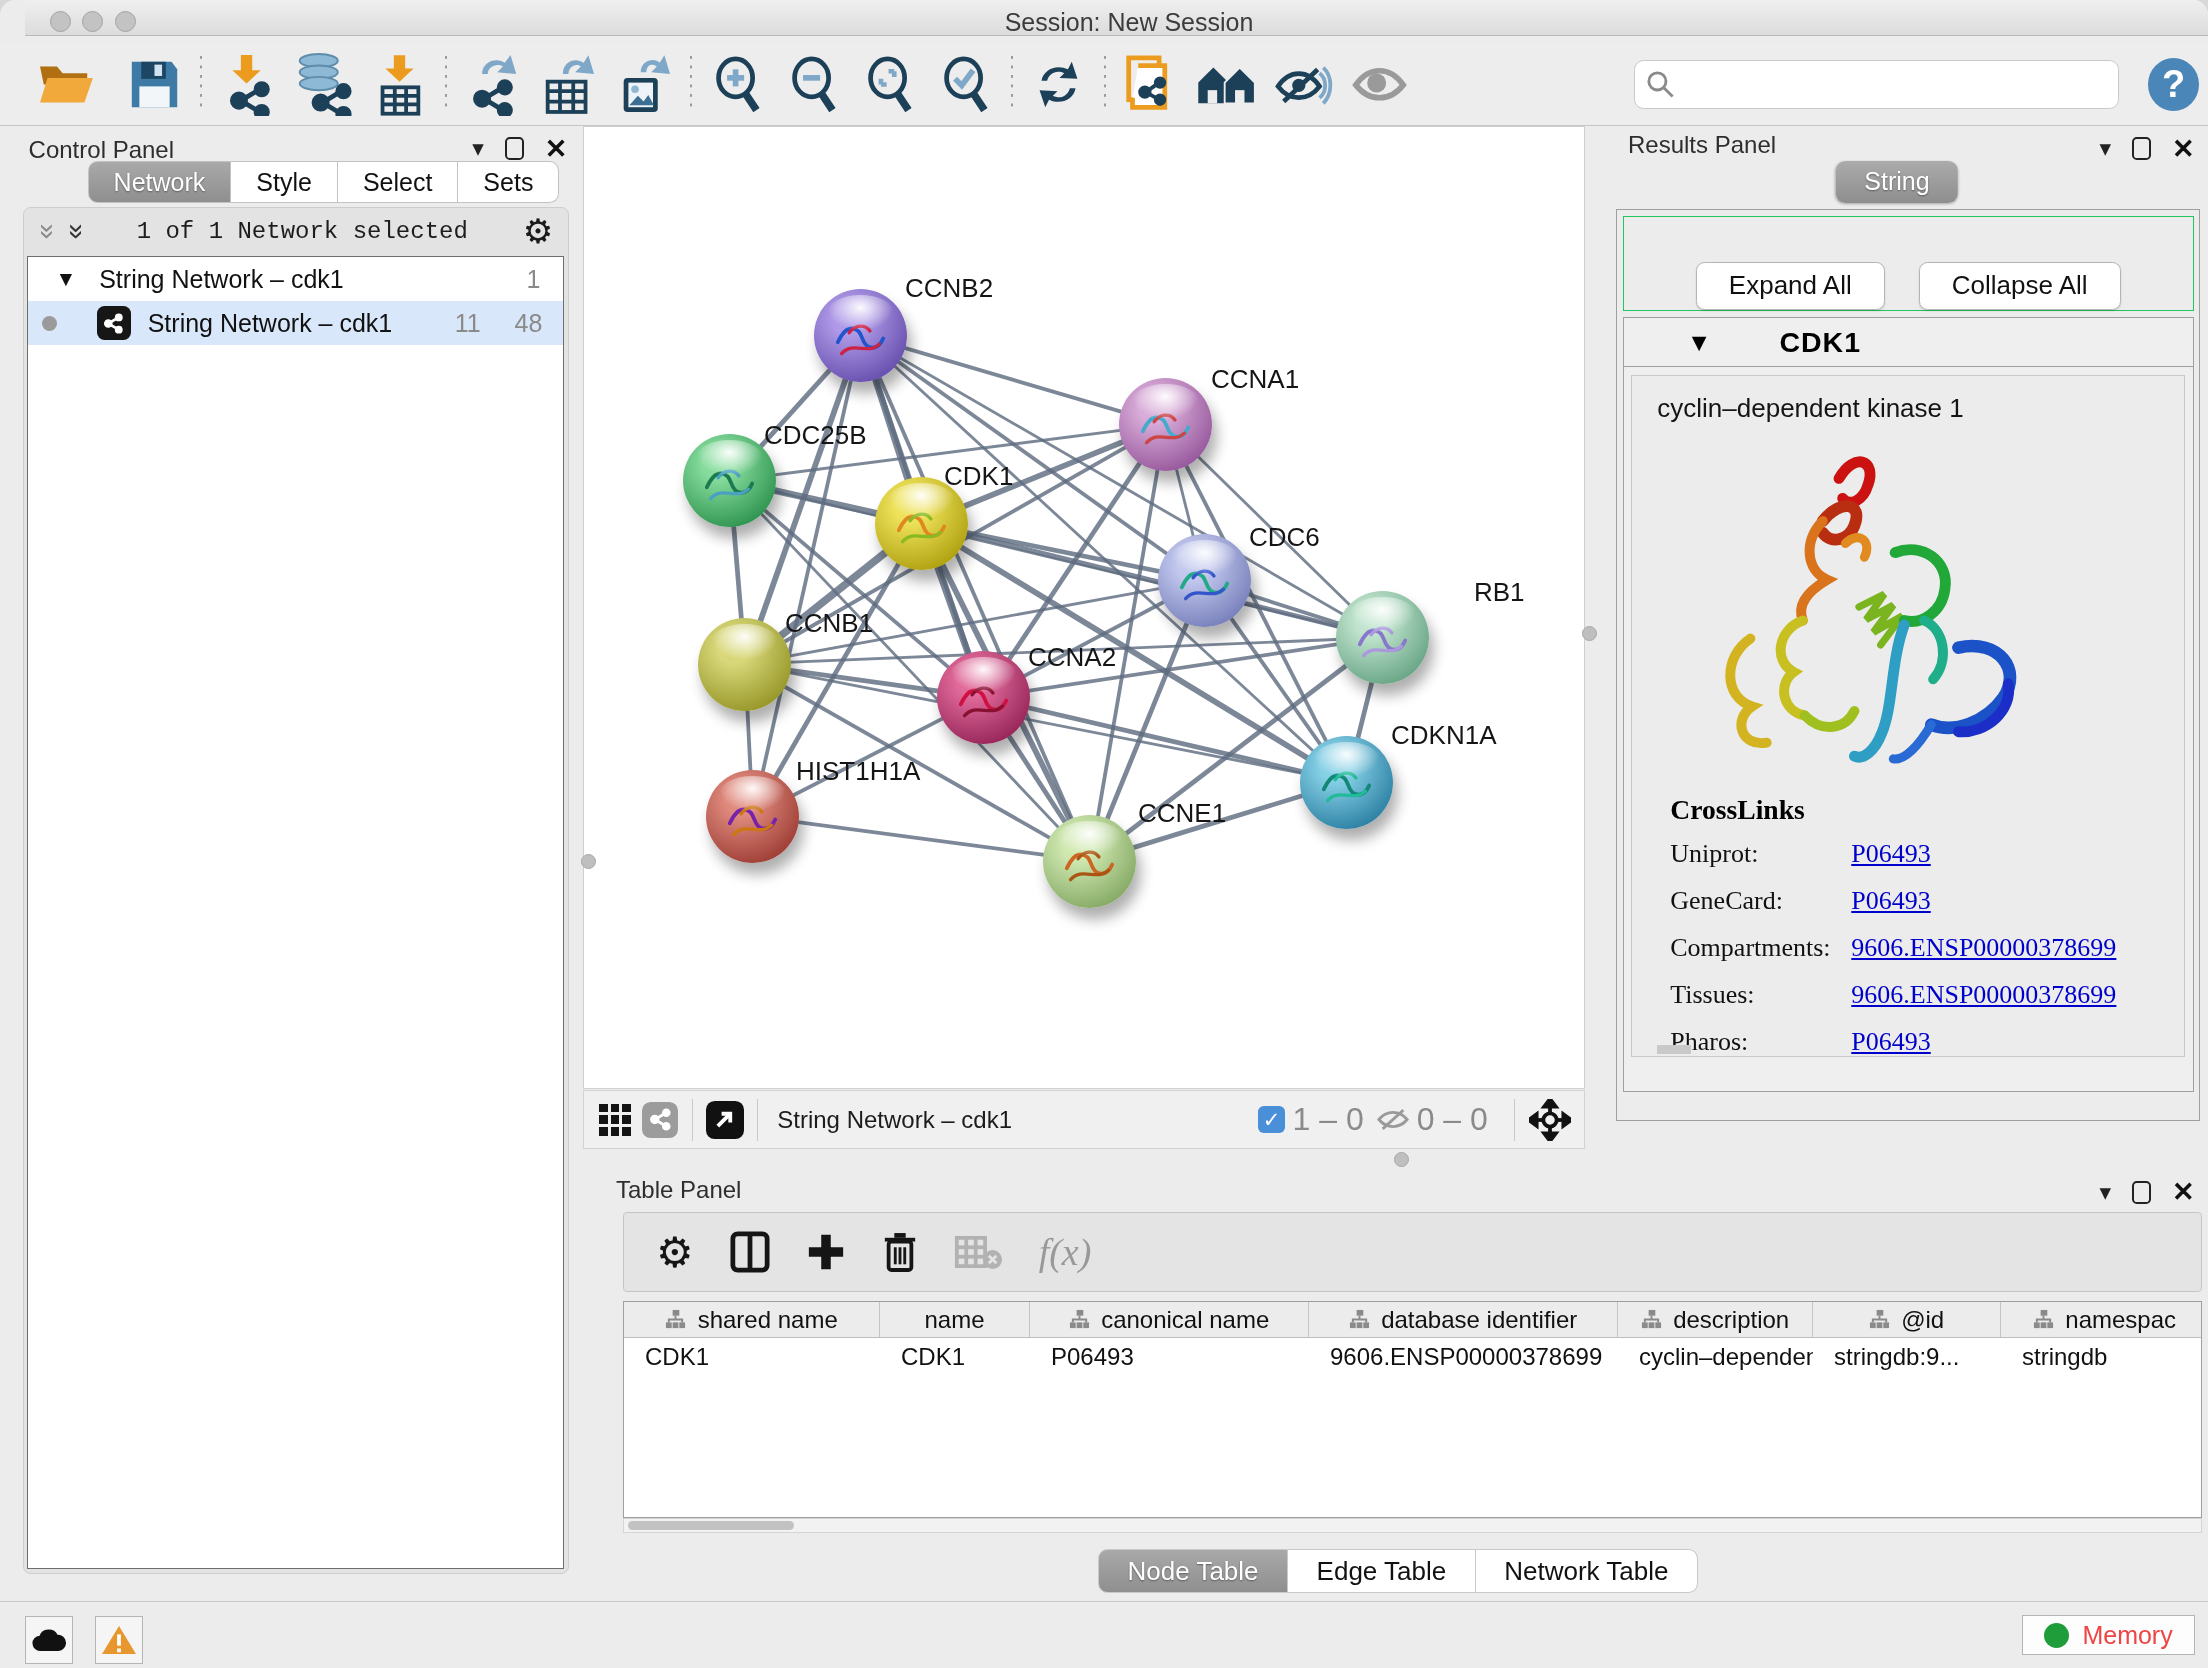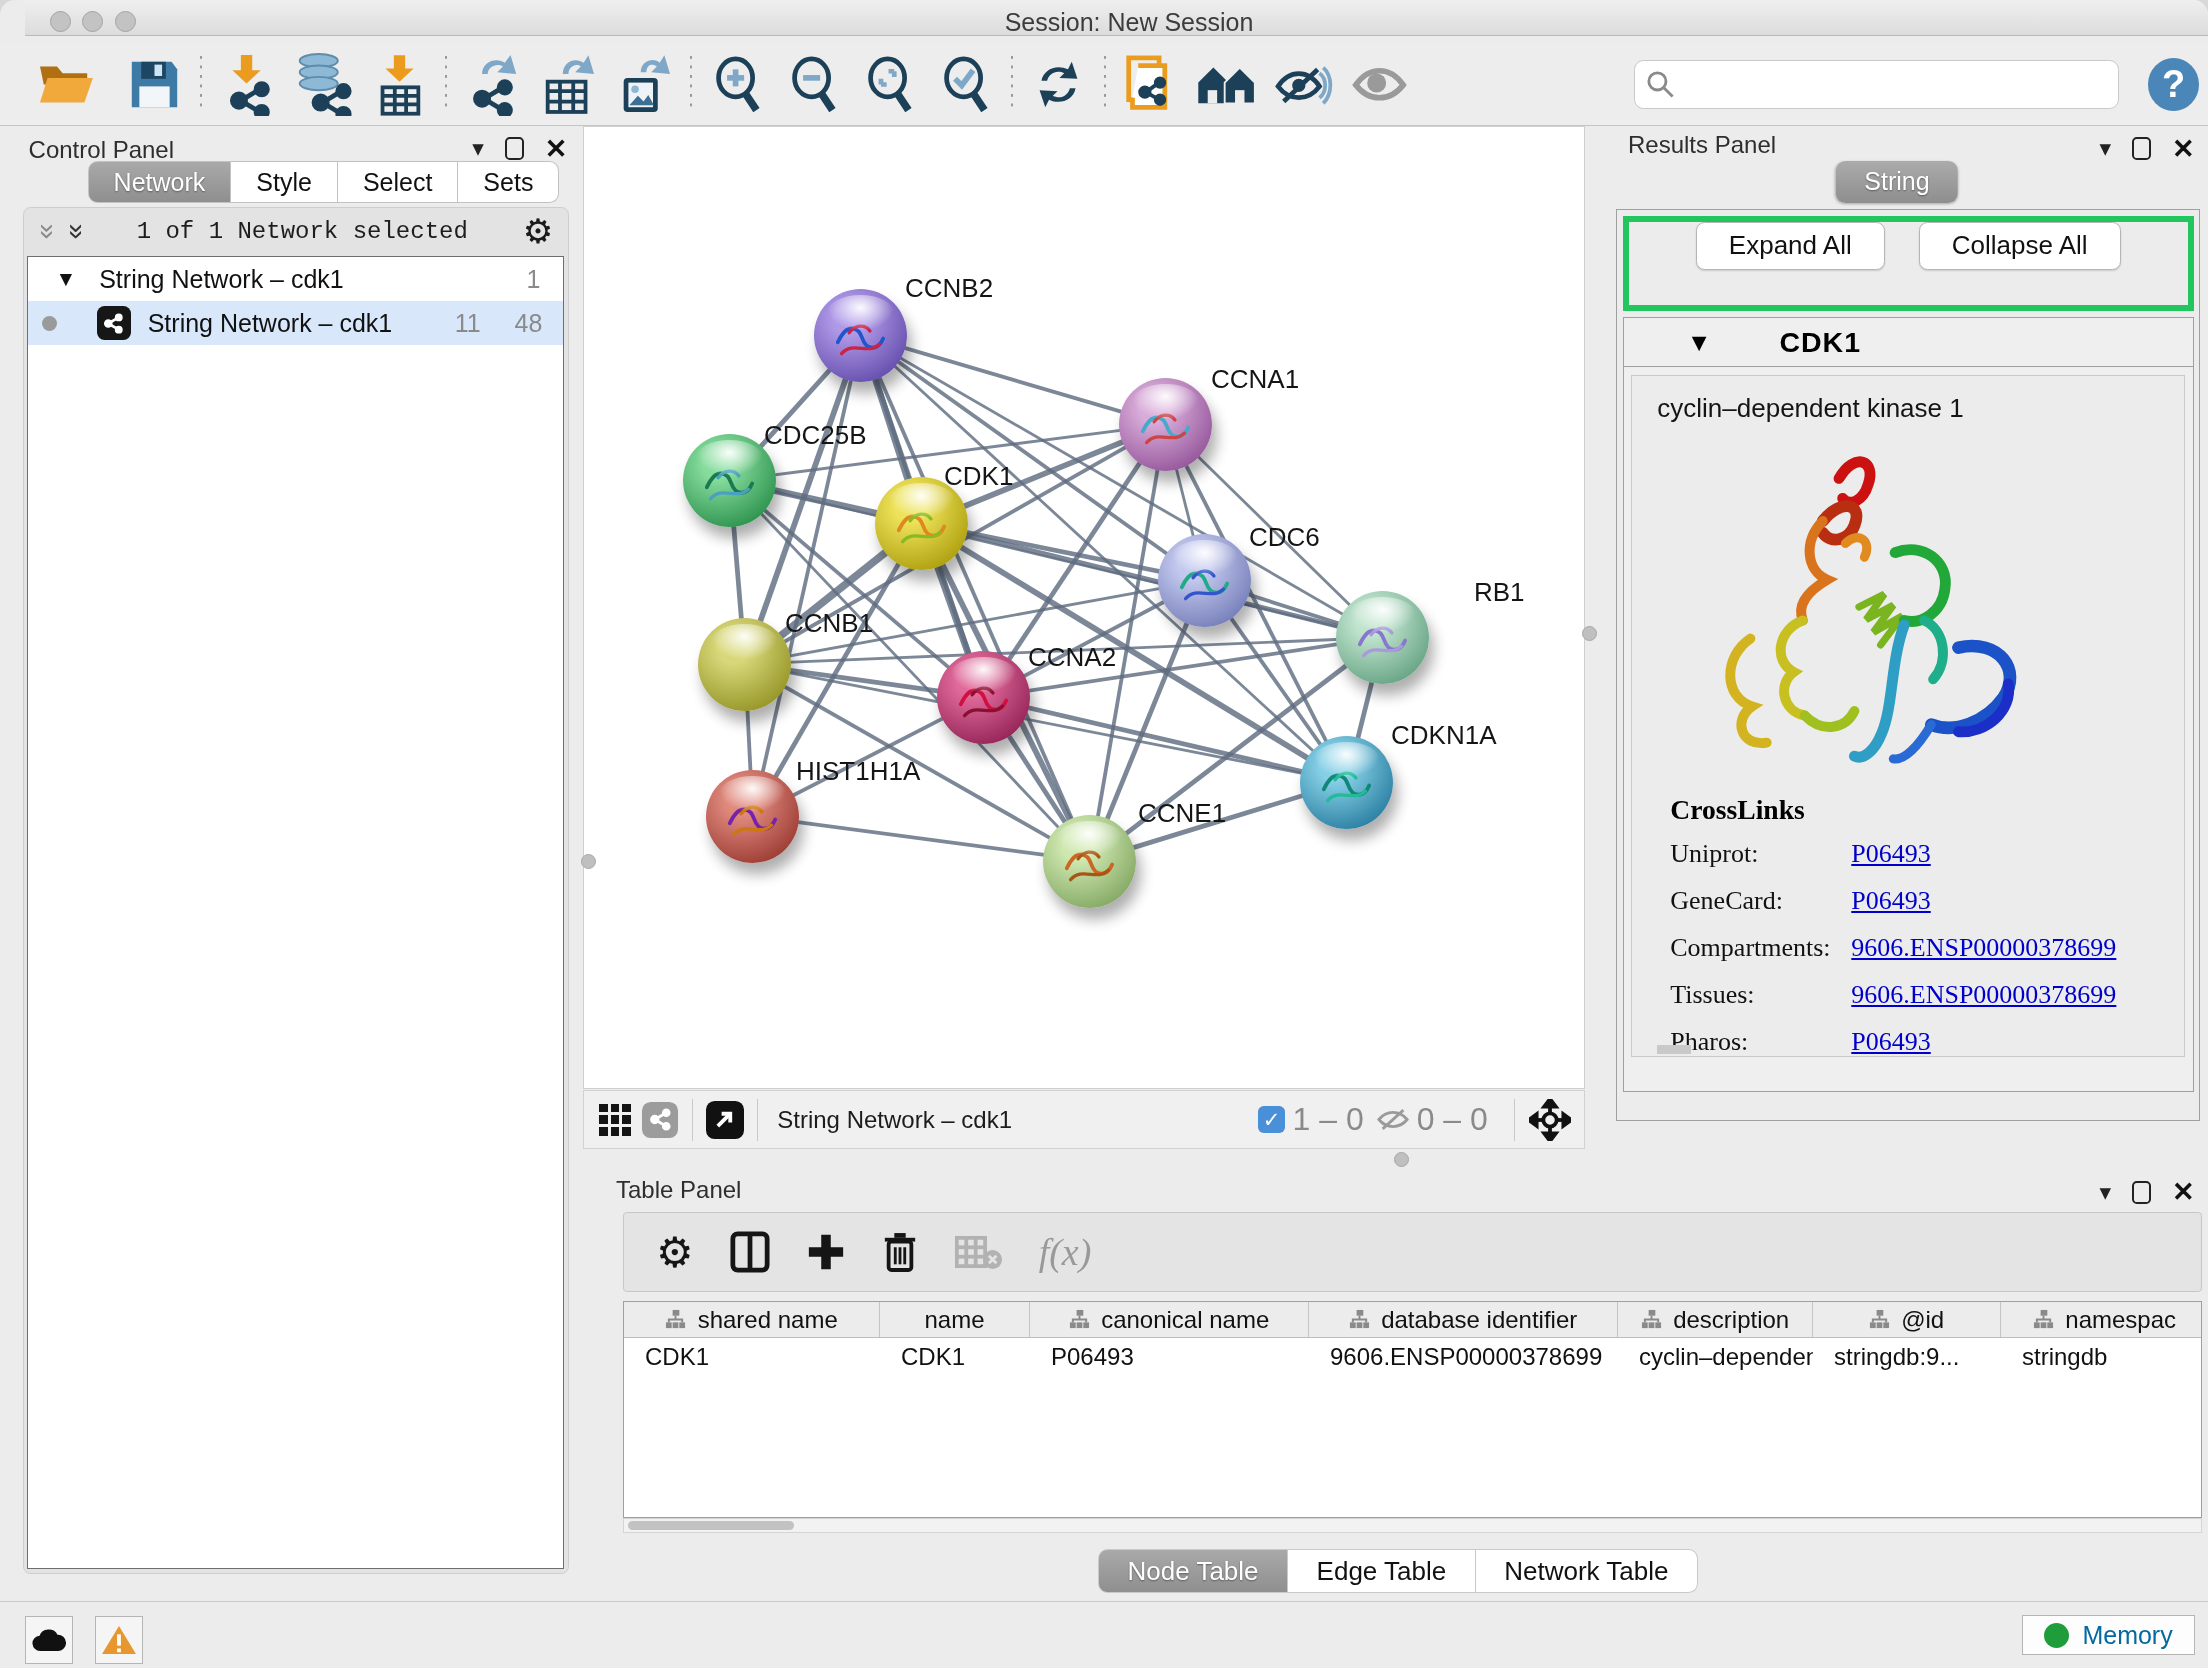--- a/index.html
+++ b/index.html
@@ -80,22 +80,22 @@
   .cntlabel { font-size:32px; color:#8a8a8a; margin:0 13.3px 0 7.6px; flex:0 0 auto;}
   .splitdot { position:absolute; width:15px; height:15px; border-radius:50%; background:#bfbfbf; border:1px solid #a8a8a8; }
 
   
   .results { position:absolute; left:1586px; top:127px; width:622px; height:1021px; }
   .stringtab { position:absolute; left:50%; transform:translateX(-50%); top:34px; height:42px; padding:0 28.5px;
     background:linear-gradient(#ababab,#8e8e8e); border-radius:9.5px; color:#fff; font-size:25px; line-height:40px;
     text-shadow:0 1px 1.9px rgba(0,0,0,.4); box-shadow:0 1px 2.9px rgba(0,0,0,.3); }
   .resbox { position:absolute; left:30px; right:7.6px; top:82px; bottom:27px; background:#ececec;
     border:1.9px solid #9f9f9f; }
-  .expandrow { position:absolute; left:5.7px; right:5.7px; top:5.7px; height:95px; border:6px solid #22c55e;
-    background:#ececec; display:flex; align-items:flex-start; justify-content:center; gap:34px; }
+  .expandrow { position:absolute; left:5.7px; right:5.7px; top:5.7px; height:95px; border:1px solid #22c55e;
+    background:#ececec; display:flex; align-items:flex-end; justify-content:center; gap:34px; }
   .wbtn { background:#fff; border:1px solid #b5b5b5; border-radius:8.6px; font-size:26px; color:#111;
     padding:7.6px 32px; box-shadow:0 1px 1.9px rgba(0,0,0,.15); }
   .genebox { position:absolute; left:5.7px; right:5.7px; top:107px; bottom:28.5px; border:1.9px solid #9f9f9f; background:#efefef; }
   .genehead { height:49px; border-bottom:1.9px solid #9f9f9f; display:flex; align-items:center; }
   .genehead .tri { font-size:25px; margin-left:63px; }
   .genehead .gname { font-size:28.5px; font-weight:bold; margin-left:68px; letter-spacing:1px; }
   .genebody { position:absolute; left:7.6px; right:7.6px; top:57px; bottom:34px; background:#ececec; border:1px solid #c9c9c9; }
   .genedesc { font-size:26px; color:#151515; margin:17px 0 0 25px; }
   .xlinks { position:absolute; left:38px; top:418px; font-family:"Liberation Serif", serif; }
   .xtitle { font-size:27.6px; font-weight:bold; color:#000; margin-bottom:13.3px; }
@@ -125,21 +125,21 @@
   .btab:first-child { border-left:1px solid #c9c9c9; border-radius:9.5px 0 0 9.5px; }
   .btab:last-child { border-radius:0 9.5px 9.5px 0; }
   .btab.active { background:linear-gradient(#a9a9a9,#8f8f8f); color:#fff; text-shadow:0 1px 1.9px rgba(0,0,0,.4); }
 
   
   .statusbar { position:absolute; left:0; top:1601px; width:2208px; height:68px; background:#ececec;
     border-top:1px solid #c9c9c9; }
   .sbtn { position:absolute; top:14.3px; width:48px; height:48px; background:#f5f5f5; border:1px solid #b5b5b5;
     display:flex; align-items:center; justify-content:center; }
   .membtn { position:absolute; right:13.3px; top:13.3px; height:40px; background:#fdfdfd; border:1px solid #b5b5b5;
-    display:flex; align-items:center; gap:13.3px; padding:0 21px; font-size:25px; color:#0369a1; }
+    display:flex; align-items:center; gap:13.3px; padding:0 21px; font-size:25px; color:#ef4444; }
   .memdot { width:25px; height:25px; border-radius:50%; }
 </style>
 </head>
 <body>
 
 <div id="window">
 
   <div class="titlebar">
     <div class="traffic">
       <span></span>

